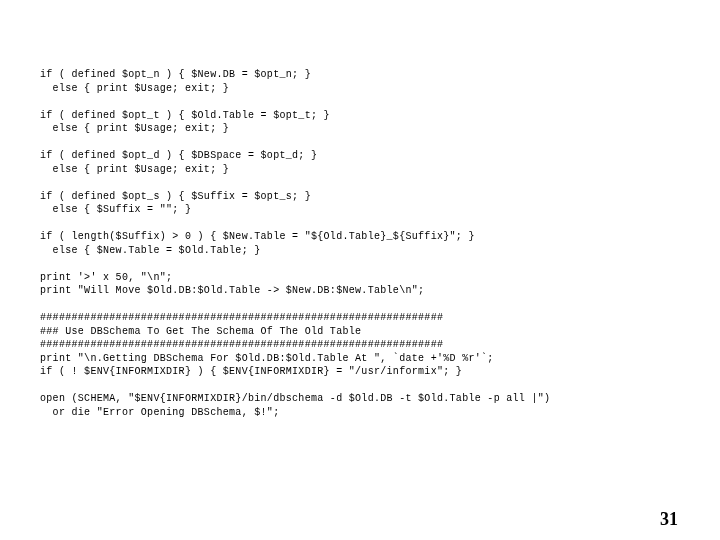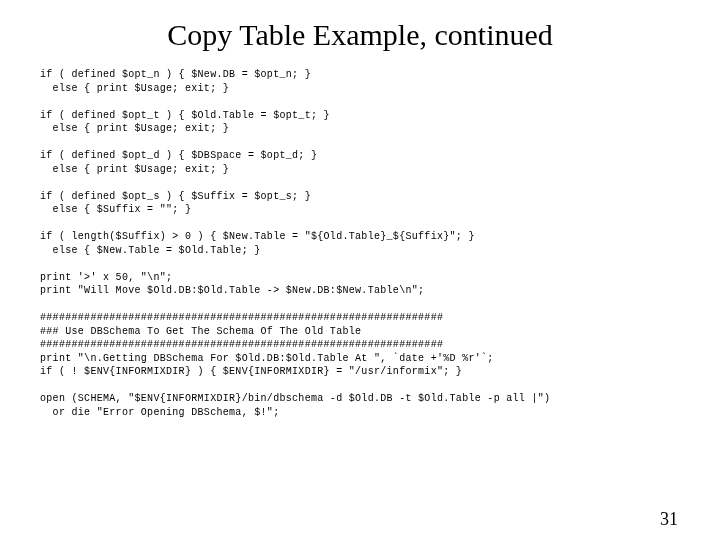--- a/index.html
+++ b/index.html
@@ -44,27 +44,27 @@
     left: 40px;
     font-size: 11px;
     font-family: "Times New Roman", Times, serif;
   }
   .footer-right {
     position: absolute;
     bottom: 10px;
     right: 42px;
     font-size: 18px;
     font-family: "Times New Roman", Times, serif;
+    font-weight: bold;
   }
 </style>
 </head>
 <body>
 
 <div class="slide">
-  <div class="title">Copy Table Example, continued</div>
   <div class="code">if ( defined $opt_n ) { $New.DB = $opt_n; }
   else { print $Usage; exit; }
 
 if ( defined $opt_t ) { $Old.Table = $opt_t; }
   else { print $Usage; exit; }
 
 if ( defined $opt_d ) { $DBSpace = $opt_d; }
   else { print $Usage; exit; }
 
 if ( defined $opt_s ) { $Suffix = $opt_s; }

